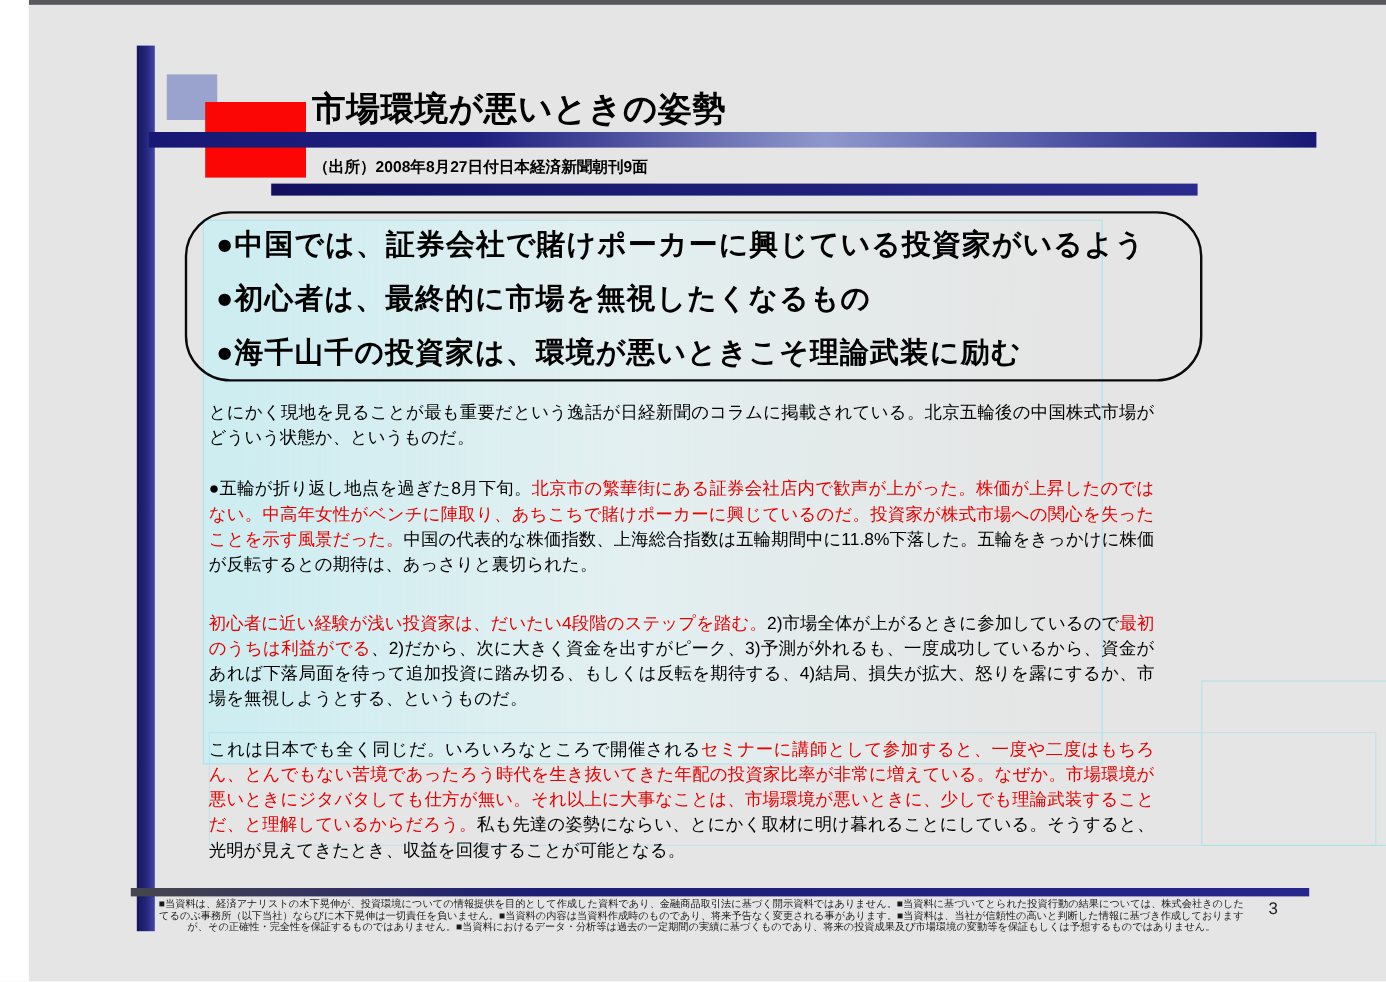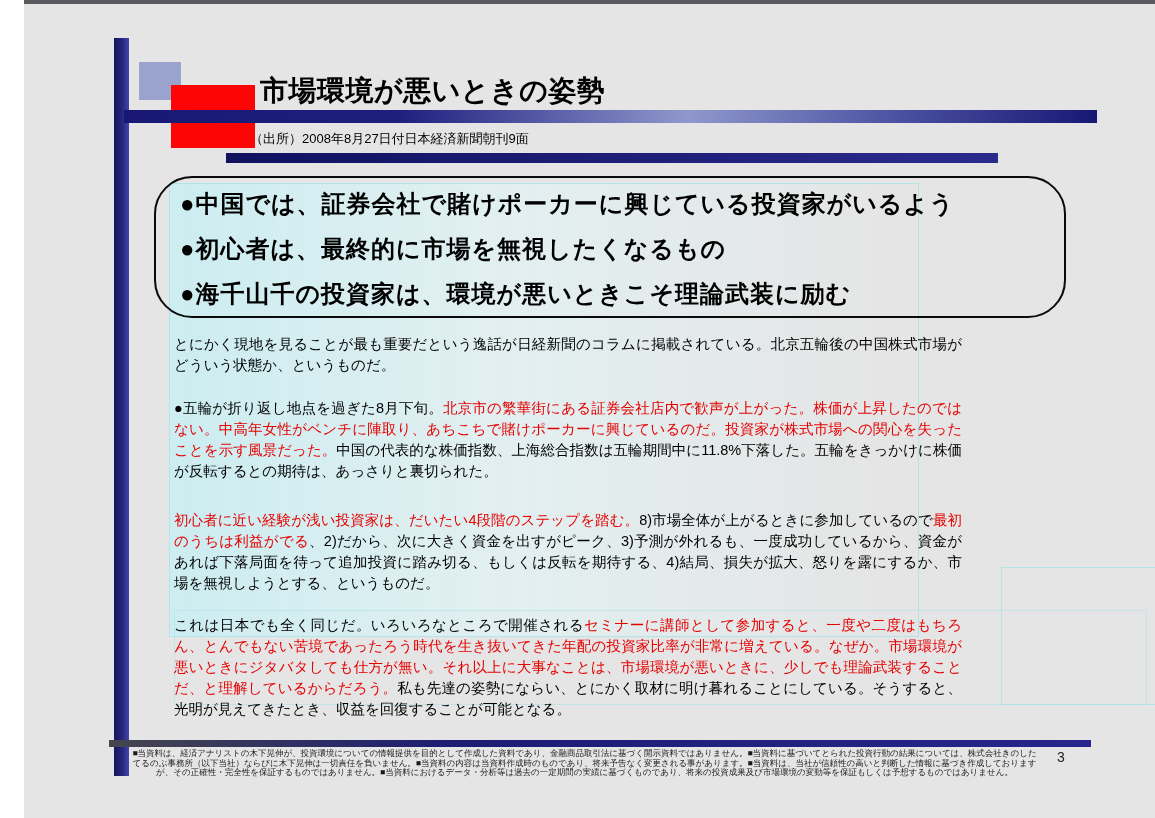--- a/index.html
+++ b/index.html
@@ -12,33 +12,33 @@
   }
   .top-strip { position:absolute; left:0; top:0; width:1155px; height:4px; background:#59595d; }
   .left-bar  { position:absolute; left:90px; top:38px; width:15px; height:738px;
                background:linear-gradient(90deg,#15155e 0%,#26267e 55%,#4146a8 100%); }
   .sq-lavender { position:absolute; left:115px; top:62px; width:42px; height:38px; background:#9aa3ce; }
   .sq-red      { position:absolute; left:147px; top:85px; width:84px; height:63px; background:#fb0505; }
   .title { position:absolute; left:236px; top:72px; font-size:28px; font-weight:bold;
            letter-spacing:0.5px; white-space:nowrap; }
   .bar1 { position:absolute; left:100px; top:110px; width:973px; height:13px;
           background:linear-gradient(90deg,#181874 0%,#1e1e7e 28%,#8f98cc 58%,#4a4fa0 80%,#181874 100%); }
-  .source { position:absolute; left:226px; top:130px; font-size:13px; font-weight:normal; white-space:nowrap; }
+  .source { position:absolute; left:237px; top:130px; font-size:13px; font-weight:bold; white-space:nowrap; }
   .bar2 { position:absolute; left:202px; top:153px; width:772px; height:10px;
           background:linear-gradient(90deg,#111160,#2b2b8e); }
 
   .decorA { position:absolute; left:145px; top:183px; width:750px; height:454px;
             background:linear-gradient(90deg, rgba(198,239,244,0.8) 0%, rgba(224,248,250,0.55) 45%, rgba(255,255,255,0) 95%);
             border:1px solid rgba(170,225,233,0.8); }
   .decorB { position:absolute; left:977px; top:567px; width:170px; height:138px;
             border:1px solid rgba(170,225,233,0.8); }
   .decorC { position:absolute; left:150px; top:610px; width:973px; height:95px;
             border:1px solid rgba(170,225,233,0.55); }
 
-  .bullet-box { position:absolute; left:130px; top:176px; width:912px; height:142px;
+  .bullet-box { position:absolute; left:130px; top:176px; width:848px; height:142px;
                 border:2px solid #0a0a0a; border-radius:38px; }
   .bullet-item { position:absolute; left:24px; font-size:24px; font-weight:bold;
                  letter-spacing:1px; white-space:nowrap; }
   .bi-0 { top:10px; } .bi-1 { top:55px;font-family:Liberation Mono, monospace; } .bi-2 { top:100px; }
 
   .body-p { position:absolute; left:150px; width:788px; font-size:14.5px;
             line-height:21px; text-align:justify; }
   .p1 { top:334px; } .p2 { top:398px; } .p3 { top:510px; } .p4 { top:615px;font-family:Liberation Serif, serif; }
   .seg-k { color:#000000; }
   .seg-r { color:#e60000; }
@@ -74,21 +74,21 @@
   <div class="bullet-box">
     <div class="bullet-item bi-0">●中国では、証券会社で賭けポーカーに興じている投資家がいるよう</div>
     <div class="bullet-item bi-1">●初心者は、最終的に市場を無視したくなるもの</div>
     <div class="bullet-item bi-2">●海千山千の投資家は、環境が悪いときこそ理論武装に励む</div>
   </div>
 
   <p class="body-p p1"><span class="seg-k">とにかく現地を見ることが最も重要だという逸話が日経新聞のコラムに掲載されている。北京五輪後の中国株式市場がどういう状態か、というものだ。</span></p>
 
   <p class="body-p p2"><span class="seg-k">●五輪が折り返し地点を過ぎた8月下旬。</span><span class="seg-r">北京市の繁華街にある証券会社店内で歓声が上がった。株価が上昇したのではない。中高年女性がベンチに陣取り、あちこちで賭けポーカーに興じているのだ。投資家が株式市場への関心を失ったことを示す風景だった。</span><span class="seg-k">中国の代表的な株価指数、上海総合指数は五輪期間中に11.8%下落した。五輪をきっかけに株価が反転するとの期待は、あっさりと裏切られた。</span></p>
 
-  <p class="body-p p3"><span class="seg-r">初心者に近い経験が浅い投資家は、だいたい4段階のステップを踏む。</span><span class="seg-k">8)市場全体が上がるときに参加しているので</span><span class="seg-r">最初のうちは利益がでる</span><span class="seg-k">、2)だから、次に大きく資金を出すがピーク、3)予測が外れるも、一度成功しているから、資金があれば下落局面を待って追加投資に踏み切る、もしくは反転を期待する、4)結局、損失が拡大、怒りを露にするか、市場を無視しようとする、というものだ。</span></p>
+  <p class="body-p p3"><span class="seg-r">初心者に近い経験が浅い投資家は、だいたい4段階のステップを踏む。</span><span class="seg-k">2)市場全体が上がるときに参加しているので</span><span class="seg-r">最初のうちは利益がでる</span><span class="seg-k">、2)だから、次に大きく資金を出すがピーク、3)予測が外れるも、一度成功しているから、資金があれば下落局面を待って追加投資に踏み切る、もしくは反転を期待する、4)結局、損失が拡大、怒りを露にするか、市場を無視しようとする、というものだ。</span></p>
 
   <p class="body-p p4"><span class="seg-k">これは日本でも全く同じだ。いろいろなところで開催される</span><span class="seg-r">セミナーに講師として参加すると、一度や二度はもちろん、とんでもない苦境であったろう時代を生き抜いてきた年配の投資家比率が非常に増えている。なぜか。市場環境が悪いときにジタバタしても仕方が無い。それ以上に大事なことは、市場環境が悪いときに、少しでも理論武装することだ、と理解しているからだろう。</span><span class="seg-k">私も先達の姿勢にならい、とにかく取材に明け暮れることにしている。そうすると、光明が見えてきたとき、収益を回復することが可能となる。</span></p>
 
   <div class="footer-bar"></div>
   <div class="footer-text">
     <div class="footer-line">■当資料は、経済アナリストの木下晃伸が、投資環境についての情報提供を目的として作成した資料であり、金融商品取引法に基づく開示資料ではありません。■当資料に基づいてとられた投資行動の結果については、株式会社きのした</div>
     <div class="footer-line">てるのぶ事務所（以下当社）ならびに木下晃伸は一切責任を負いません。■当資料の内容は当資料作成時のものであり、将来予告なく変更される事があります。■当資料は、当社が信頼性の高いと判断した情報に基づき作成しております</div>
     <div class="footer-line">が、その正確性・完全性を保証するものではありません。■当資料におけるデータ・分析等は過去の一定期間の実績に基づくものであり、将来の投資成果及び市場環境の変動等を保証もしくは予想するものではありません。</div>
   </div>
   <div class="page-num">3</div>

